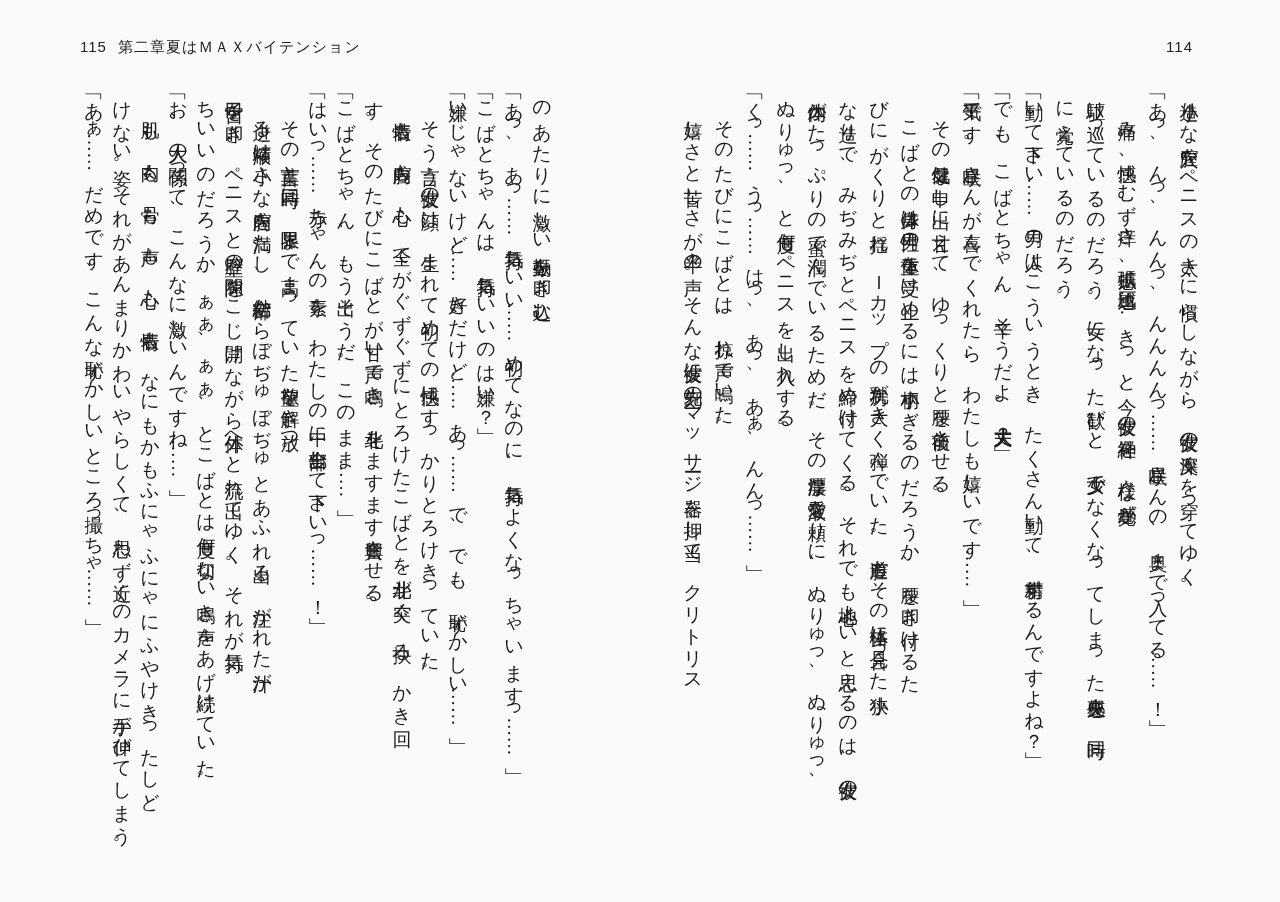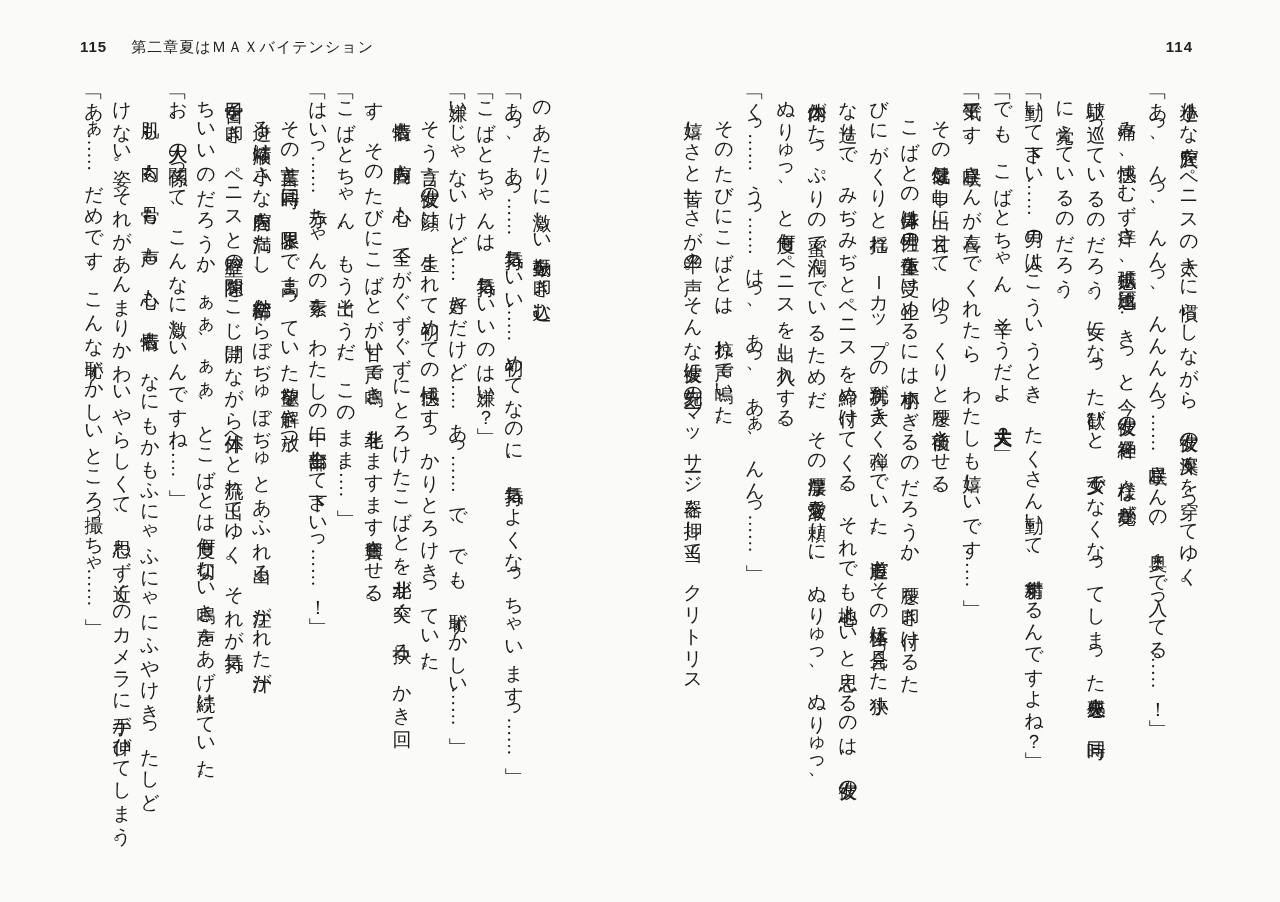--- a/index.html
+++ b/index.html
@@ -21,25 +21,25 @@
     position: absolute;
     top: 38px;
     font-family: "Liberation Sans", "DejaVu Sans", sans-serif;
     font-size: 15px;
     color: #222;
     white-space: nowrap;
     display: flex;
     align-items: baseline;
   }
   .running-head .folio {
-    font-weight: 700;
+    font-weight: 400;
     letter-spacing: 1px;
   }
   .head-left { left: 80px; }
-  .head-left .chapter { margin-left: 24px; letter-spacing: 1px; }
+  .head-left .chapter { margin-left: 11px; letter-spacing: 1px; }
   .head-left .title   { margin-left: 0; letter-spacing: 1px; }
   .head-right { right: 87px; }
 
   
   .page-body {
     position: absolute;
     top: 88px;
     height: 814px;
     writing-mode: vertical-rl;
     text-orientation: mixed;

